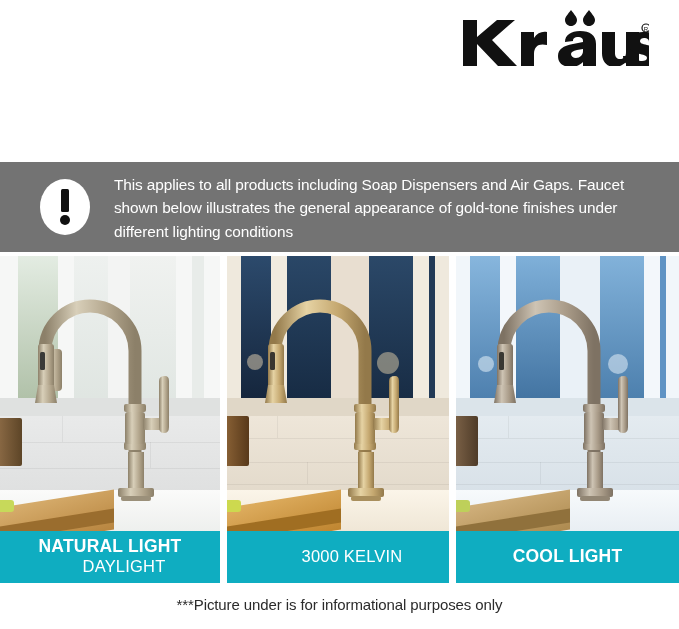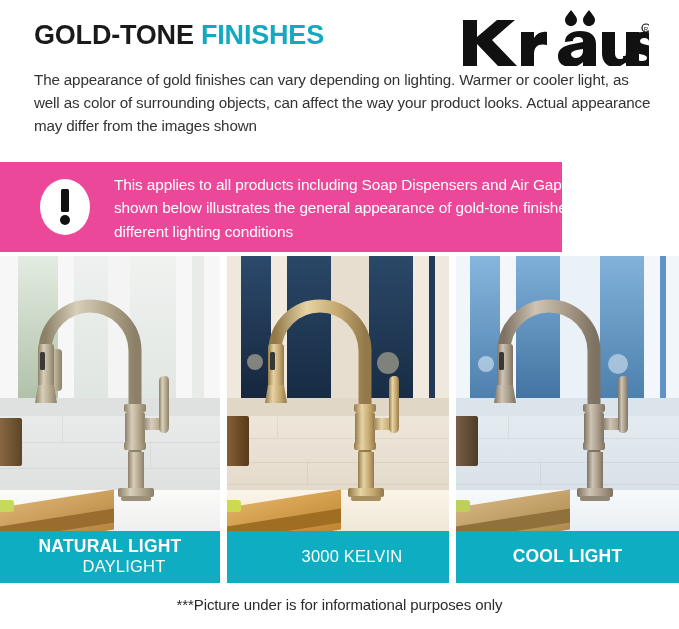--- a/index.html
+++ b/index.html
@@ -29,22 +29,22 @@
   .logo svg{display:block;}
 
   .intro{
     position:absolute;left:34px;top:68px;width:622px;
     font-size:15.2px;color:#333;line-height:1.52;
     letter-spacing:-0.15px;
   }
 
   
   .banner{
-    position:absolute;left:0;top:162px;width:562px;height:90px;
-    background:#ec4899;
+    position:absolute;left:0;top:162px;width:679px;height:90px;
+    background:#737373;
   }
   .banner-icon{
     position:absolute;left:36px;top:16px;width:58px;height:58px;
   }
   .banner-text{
     position:absolute;left:114px;top:11px;width:545px;
     color:#ffffff;font-size:15.4px;line-height:1.52;font-weight:normal;
     letter-spacing:-0.1px;
   }
 
@@ -94,23 +94,20 @@
     text-align:center;font-size:15px;color:#2b2b2b;letter-spacing:-0.1px;
   }
 </style>
 </head>
 <body>
 
 <div class="page">
 
   <div class="header">
 
-    <div class="title">
-      <span class="t-dark">GOLD-TONE</span><span>&nbsp;</span><span class="t-teal">FINISHES</span>
-    </div>
 
     <div class="logo">
       <svg width="190" height="58" viewBox="0 0 190 58" xmlns="http://www.w3.org/2000/svg" aria-hidden="true">
 
         <path d="M4 12 h14 v17 L38 12 h18 L33 32 l25 26 H39 L18 36 v22 H4 Z" fill="#111"></path>
 
         <path d="M62 24 h13 v6 c3-5 8-7 13-6 v13 c-8-2-13 1-13 9 v12 H62 Z" fill="#111"></path>
 
         <path d="M106 34 c0-7 6-11 15-11 c10 0 16 4 16 13 v22 h-13 v-4 c-3 3 -7 5 -12 5 c-8 0 -13-4 -13-11 c0-7 5-10 15-12 l10-2 v-1 c0-3 -2-4 -5-4 c-3 0 -5 1 -5 4 Z M124 41 l-6 1 c-4 1 -6 2 -6 4 c0 2 2 4 5 4 c4 0 7-3 7-7 Z" fill="#111"></path>
 
@@ -119,21 +116,20 @@
 
         <path d="M143 24 h13 v21 c0 4 2 6 5 6 c4 0 6-2 6-7 V24 h13 v34 h-13 v-4 c-3 3 -7 5 -11 5 c-8 0 -13-5 -13-14 Z" fill="#111"></path>
 
         <path d="M184 24 c-9 0 -15 4 -15 11 c0 6 4 9 12 11 c5 1 7 2 7 4 c0 2 -2 3 -5 3 c-4 0 -6-2 -6-5 h-13 c0 8 7 12 19 12 c11 0 18-5 18-12 c0-6 -4-9 -13-11 c-5-1 -7-2 -7-4 c0-2 2-3 4-3 c3 0 5 1 5 4 h13 c0-7 -6-10 -19-10 Z" fill="#111"></path>
 
         <circle cx="187" cy="20" r="4" fill="none" stroke="#111" stroke-width="1.2"></circle>
         <text x="187" y="23" font-size="6" text-anchor="middle" fill="#111" font-family="Liberation Sans, sans-serif">R</text>
       </svg>
     </div>
 
-    <div class="intro">The appearance of gold finishes can vary depending on lighting. Warmer or cooler light, as well as color of surrounding objects, can affect the way your product looks. Actual appearance may differ from the images shown</div>
   </div>
 
   <div class="banner">
     <div class="banner-icon">
       <svg width="58" height="58" viewBox="0 0 58 58" xmlns="http://www.w3.org/2000/svg" aria-hidden="true">
         <ellipse cx="29" cy="29" rx="25" ry="28" fill="#ffffff"></ellipse>
         <rect x="25" y="11" width="8" height="23" rx="1.5" fill="#111111"></rect>
         <circle cx="29" cy="42" r="5" fill="#111111"></circle>
       </svg>
     </div>

